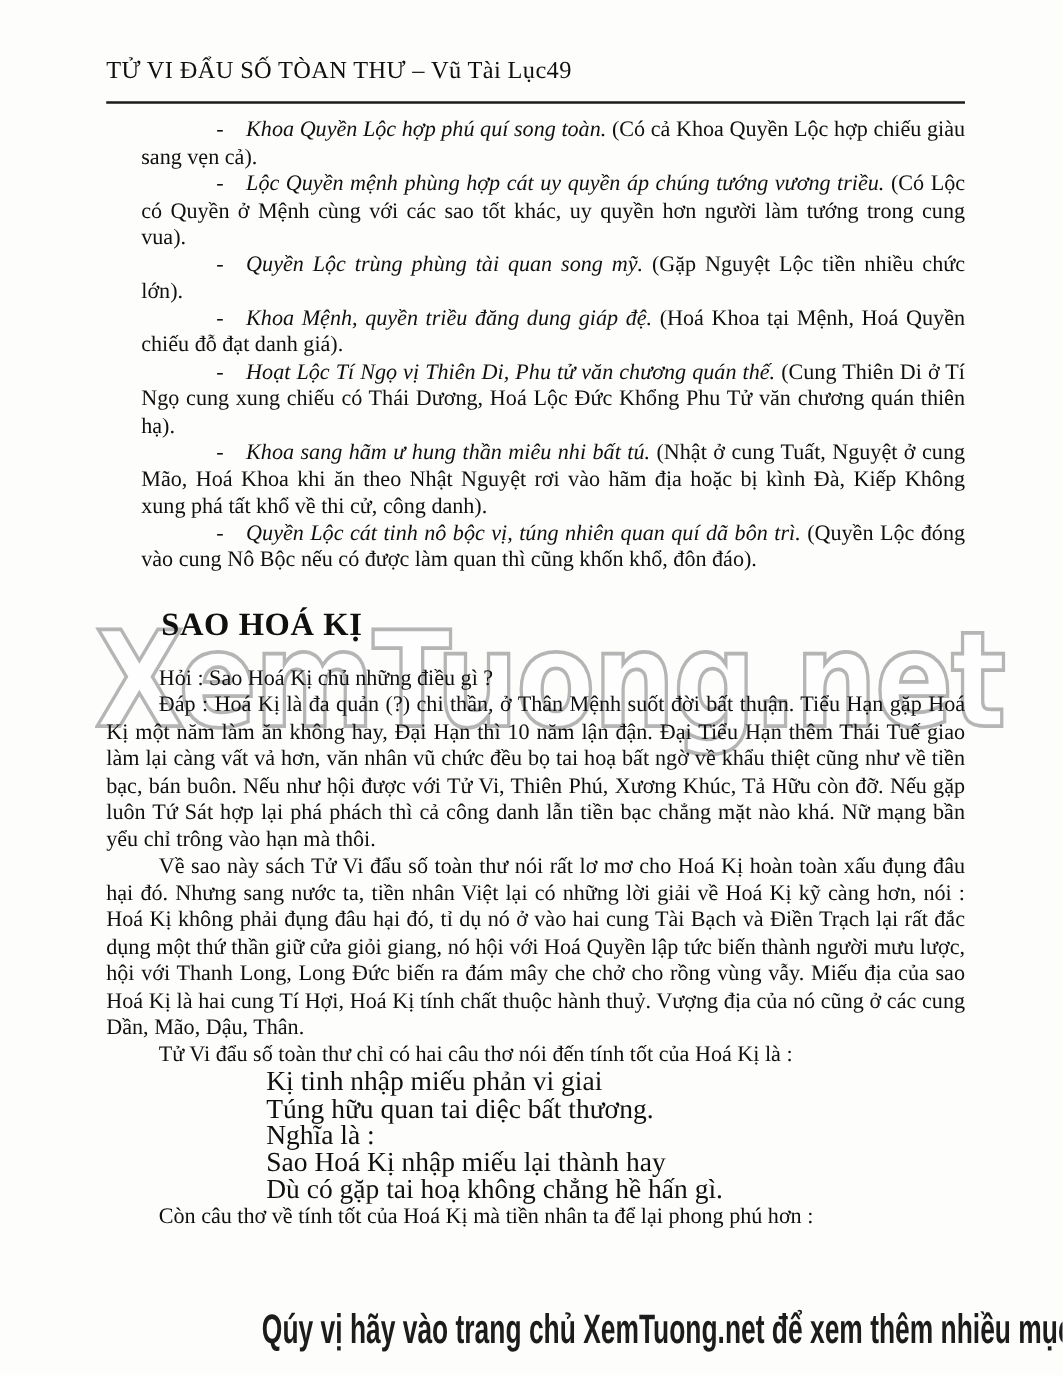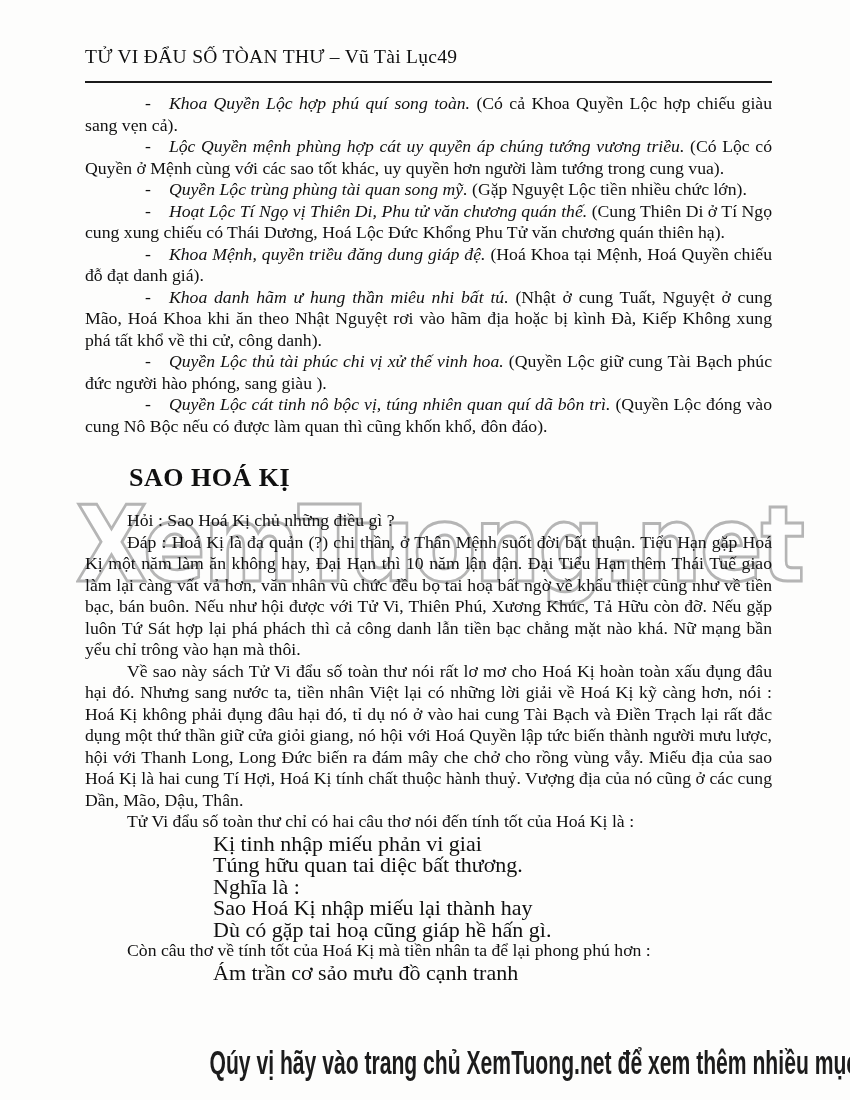--- a/index.html
+++ b/index.html
@@ -16,21 +16,21 @@
     transform:scaleX(0.87);transform-origin:left center;
     opacity:.95;letter-spacing:-2px;
   }
   .content{position:absolute;left:85px;top:46px;width:687px;z-index:1;}
   .running-header{
     display:flex;justify-content:flex-start;align-items:baseline;
     font-size:19.5px;letter-spacing:.3px;
   }
   .rule{border-top:2.5px solid #1b1b1b;margin:13px 0 10px 0;}
   p{margin:0;font-size:17.7px;line-height:21.5px;text-align:justify;}
-  .item{text-indent:60px;}
+  .item{text-indent:60px;margin-left:28px;}
   .dash{margin-right:18px;}
   .lead{font-style:italic;}
   h2{
     font-family:"Liberation Serif",serif;font-weight:bold;
     font-size:26px;line-height:30px;letter-spacing:.5px;
     margin:26px 0 17px 44px;
   }
   .indent{text-indent:42px;}
   .poem-line{
     margin-left:128px;font-size:22px;line-height:21.5px;text-align:left;
@@ -57,47 +57,45 @@
     <span>49</span>
   </div>
   <div class="rule"></div>
 
   <p class="item"><span class="dash">-</span><span class="lead">Khoa Quyền Lộc hợp phú quí song toàn.</span> <span>(Có cả Khoa Quyền Lộc hợp chiếu giàu sang vẹn cả).</span></p>
 
   <p class="item"><span class="dash">-</span><span class="lead">Lộc Quyền mệnh phùng hợp cát uy quyền áp chúng tướng vương triều.</span> <span>(Có Lộc có Quyền ở Mệnh cùng với các sao tốt khác, uy quyền hơn người làm tướng trong cung vua).</span></p>
 
   <p class="item"><span class="dash">-</span><span class="lead">Quyền Lộc trùng phùng tài quan song mỹ.</span> <span>(Gặp Nguyệt Lộc tiền nhiều chức lớn).</span></p>
 
+  <p class="item"><span class="dash">-</span><span class="lead">Khoa Mệnh, quyền triều đăng dung giáp đệ.</span> <span>(Hoá Khoa tại Mệnh, Hoá Quyền chiếu đỗ đạt danh giá).</span></p>
+
   <p class="item"><span class="dash">-</span><span class="lead">Hoạt Lộc Tí Ngọ vị Thiên Di, Phu tử văn chương quán thế.</span> <span>(Cung Thiên Di ở Tí Ngọ cung xung chiếu có Thái Dương, Hoá Lộc Đức Khổng Phu Tử văn chương quán thiên hạ).</span></p>
 
-  <p class="item"><span class="dash">-</span><span class="lead">Khoa Mệnh, quyền triều đăng dung giáp đệ.</span> <span>(Hoá Khoa tại Mệnh, Hoá Quyền chiếu đỗ đạt danh giá).</span></p>
+  <p class="item"><span class="dash">-</span><span class="lead">Khoa sang hãm ư hung thần miêu nhi bất tú.</span> <span>(Nhật ở cung Tuất, Nguyệt ở cung Mão, Hoá Khoa khi ăn theo Nhật Nguyệt rơi vào hãm địa hoặc bị kình Đà, Kiếp Không xung phá tất khổ về thi cử, công danh).</span></p>
 
-  <p class="item"><span class="dash">-</span><span class="lead">Khoa danh hãm ư hung thần miêu nhi bất tú.</span> <span>(Nhật ở cung Tuất, Nguyệt ở cung Mão, Hoá Khoa khi ăn theo Nhật Nguyệt rơi vào hãm địa hoặc bị kình Đà, Kiếp Không xung phá tất khổ về thi cử, công danh).</span></p>
-
-  <p class="item"><span class="dash">-</span><span class="lead">Quyền Lộc thủ tài phúc chi vị xử thế vinh hoa.</span> <span>(Quyền Lộc giữ cung Tài Bạch phúc đức người hào phóng, sang giàu ).</span></p>
 
   <p class="item"><span class="dash">-</span><span class="lead">Quyền Lộc cát tinh nô bộc vị, túng nhiên quan quí dã bôn trì.</span> <span>(Quyền Lộc đóng vào cung Nô Bộc nếu có được làm quan thì cũng khốn khổ, đôn đáo).</span></p>
 
   <h2>SAO HOÁ KỊ</h2>
 
   <p class="indent">Hỏi : Sao Hoá Kị chủ những điều gì ?</p>
   <p class="indent">Đáp : Hoá Kị là đa quản (?) chi thần, ở Thân Mệnh suốt đời bất thuận. Tiểu Hạn gặp Hoá Kị một năm làm ăn không hay, Đại Hạn thì 10 năm lận đận. Đại Tiểu Hạn thêm Thái Tuế giao làm lại càng vất vả hơn, văn nhân vũ chức đều bọ tai hoạ bất ngờ về khẩu thiệt cũng như về tiền bạc, bán buôn. Nếu như hội được với Tử Vi, Thiên Phú, Xương Khúc, Tả Hữu còn đỡ. Nếu gặp luôn Tứ Sát hợp lại phá phách thì cả công danh lẫn tiền bạc chẳng mặt nào khá. Nữ mạng bần yểu chỉ trông vào hạn mà thôi.</p>
   <p class="indent">Về sao này sách Tử Vi đẩu số toàn thư nói rất lơ mơ cho Hoá Kị hoàn toàn xấu đụng đâu hại đó. Nhưng sang nước ta, tiền nhân Việt lại có những lời giải về Hoá Kị kỹ càng hơn, nói : Hoá Kị không phải đụng đâu hại đó, tỉ dụ nó ở vào hai cung Tài Bạch và Điền Trạch lại rất đắc dụng một thứ thần giữ cửa giỏi giang, nó hội với Hoá Quyền lập tức biến thành người mưu lược, hội với Thanh Long, Long Đức biến ra đám mây che chở cho rồng vùng vẫy. Miếu địa của sao Hoá Kị là hai cung Tí Hợi, Hoá Kị tính chất thuộc hành thuỷ. Vượng địa của nó cũng ở các cung Dần, Mão, Dậu, Thân.</p>
 
   <p class="indent">Tử Vi đẩu số toàn thư chỉ có hai câu thơ nói đến tính tốt của Hoá Kị là :</p>
   <div>
     <div class="poem-line">Kị tinh nhập miếu phản vi giai</div>
     <div class="poem-line">Túng hữu quan tai diệc bất thương.</div>
     <div class="poem-line">Nghĩa là :</div>
     <div class="poem-line">Sao Hoá Kị nhập miếu lại thành hay</div>
-    <div class="poem-line">Dù có gặp tai hoạ cũng giáp hề hấn gì.</div>
+    <div class="poem-line">Dù có gặp tai hoạ không chẳng hề hấn gì.</div>
   </div>
 
   <p class="indent">Còn câu thơ về tính tốt của Hoá Kị mà tiền nhân ta để lại phong phú hơn :</p>
   <div>
-    <div class="poem-line">Ám trần cơ sảo mưu đồ cạnh tranh</div>
   </div>
 
 </div>
 
 <div class="site-footer">
   <span>Qúy vị hãy vào trang chủ XemTuong.net để xem thêm nhiều mục hay khác</span>
 </div>
 
 </body></html>

